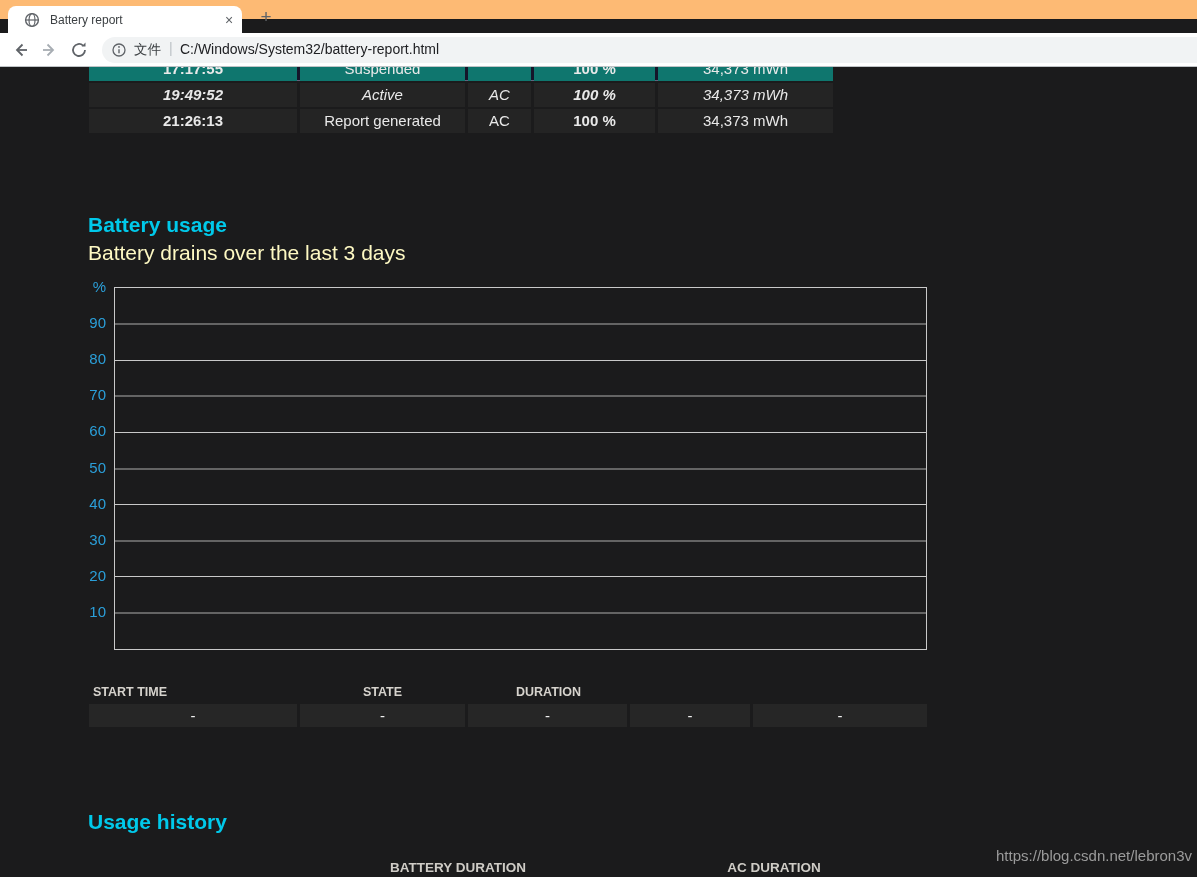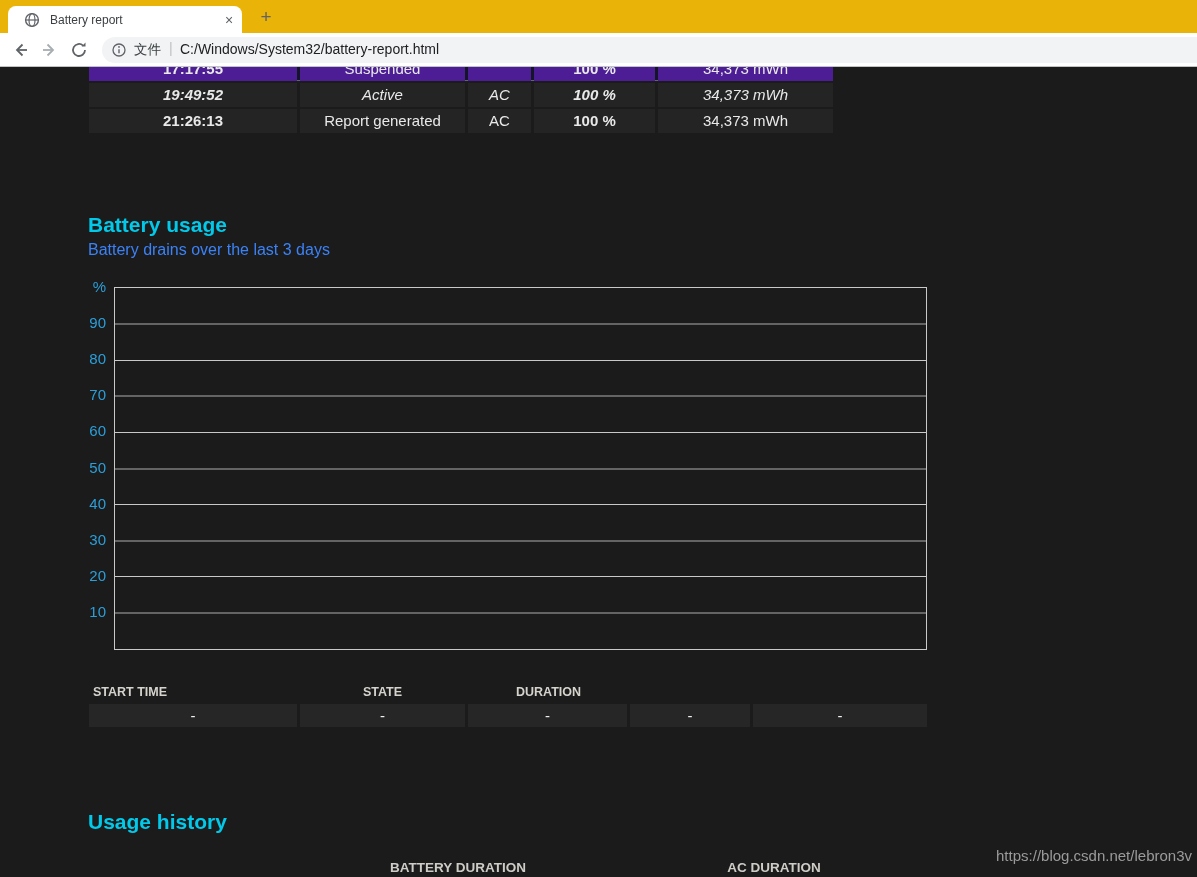--- a/index.html
+++ b/index.html
@@ -9,29 +9,29 @@
 
   
   #page { position:absolute; inset:0; background:#1b1b1c; z-index:1; }
 
   
   #events-table { position:absolute; left:89px; top:57px; width:744px; height:76px; }
   .tt-row { position:absolute; left:0; width:744px; height:24px; }
   .tt-row.hl { background:#15152a; border-bottom:1px solid #62627e; }
   .tt-cell { position:absolute; top:0; height:24px; background:#242424; color:#e9e9e9;
              font-size:15px; line-height:24px; text-align:center; white-space:nowrap; }
-  .tt-row.hl .tt-cell { background:#4c1d95; }
+  .tt-row.hl .tt-cell { background:#0f766e; }
   .tt-c1 { left:0;   width:208px; font-weight:600; }
   .tt-c2 { left:211px; width:165px; }
   .tt-c3 { left:379px; width:63px;  }
   .tt-c4 { left:445px; width:121px; font-weight:600; }
   .tt-c5 { left:569px; width:175px; }
 
   .section-title { position:absolute; left:88px; color:#00c9ea; font-size:21px; font-weight:bold; }
-  .section-sub   { position:absolute; left:88px; color:#3b82f6; font-size:16px; }
+  .section-sub   { position:absolute; left:88px; color:#fef9c3; font-size:21px; }
 
   
   #chart { position:absolute; left:114px; top:287px; width:813px; height:363px;
            border:1px solid #c9c9c9; background:#1b1b1c; }
   .gridline { position:absolute; left:0; width:100%; }
   .gridline.major { height:2px; background:#646464; }
   .gridline.minor { height:1px; background:#c9c9c9; }
   .ytick { position:absolute; left:60px; width:46px; text-align:right; color:#2b9fd9;
            font-size:15px; line-height:18px; }
 
@@ -53,21 +53,21 @@
 
   .group-header { position:absolute; top:860px; height:17px; color:#cfccc6; font-size:13.5px;
                   font-weight:bold; text-align:center; white-space:nowrap; }
   #group-header-battery { left:350px; width:216px; }
   #group-header-ac { left:700px; width:148px; }
 
   #watermark { position:absolute; left:900px; top:847px; width:292px; text-align:right;
                color:#9b9b9b; font-size:15px; }
 
   
-  #tabstrip { position:absolute; left:0; top:0; width:1197px; height:33px; background:#eab308; z-index:10; }
+  #tabstrip { position:absolute; left:0; top:0; width:1197px; height:19px; background:#fdba74; z-index:10; }
   #active-tab { position:absolute; left:8px; top:6px; width:234px; height:27px; background:#ffffff;
                 border-radius:8px 8px 0 0; }
   #tab-favicon { position:absolute; left:16px; top:6px; width:16px; height:16px; }
   #tab-title { position:absolute; left:42px; top:7px; font-size:12px; color:#3c4043; white-space:nowrap; }
   #tab-close { position:absolute; left:212px; top:5px; width:18px; height:18px; color:#5f6368;
                font-size:14px; line-height:18px; text-align:center; cursor:pointer; }
   #new-tab-button { position:absolute; left:254px; top:6px; width:24px; height:22px; color:#5f6368;
                     font-size:19px; line-height:21px; text-align:center; font-weight:300; }
 
   #toolbar { position:absolute; left:0; top:33px; width:1197px; height:34px; background:#ffffff;

